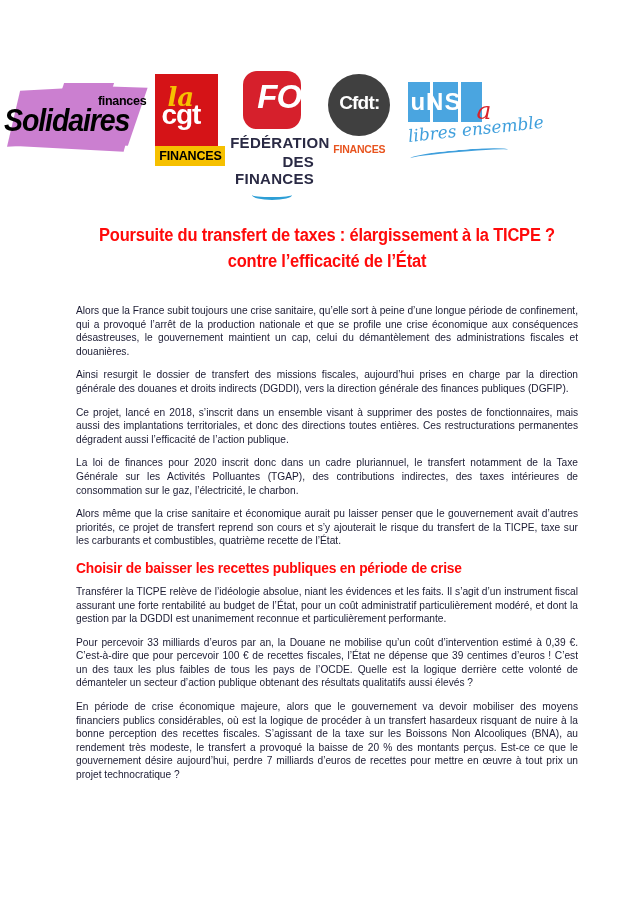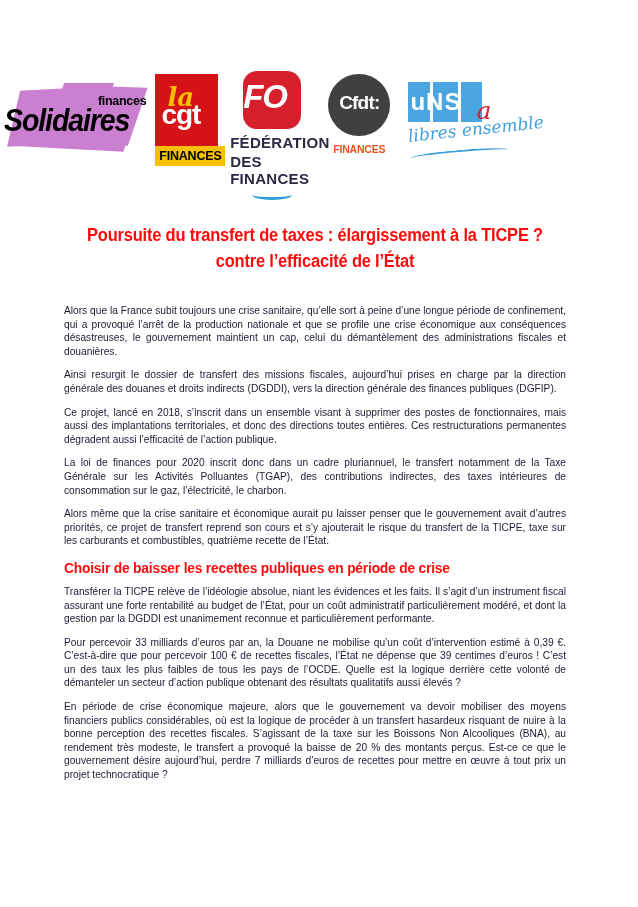--- a/index.html
+++ b/index.html
@@ -117,21 +117,21 @@
     display: flex;
     align-items: center;
     justify-content: center;
   }
 
   
   .logo-fo {
     width: 84px;
     height: 98px;
     position: relative;
-    text-align: left;
+    text-align: right;
   }
   .fo-badge {
     width: 58px; height: 58px;
     margin: 0 auto;
     background: #d6202c;
     border-radius: 14px;
     position: relative;
   }
   .fo-badge span {
     position: absolute;
@@ -242,21 +242,21 @@
     width: 98px; height: 6px;
     border-top: 2px solid #3f9fdc;
     border-radius: 50%;
     transform: rotate(-5deg);
   }
 
   
   .article {
     position: absolute;
     top: 222px;
-    left: 64px;
+    left: 76px;
     width: 502px;
   }
   .doc-title {
     color: #ff0a0a;
     text-align: center;
     font-weight: bold;
     font-size: 17.5px;
     line-height: 26px;
     letter-spacing: -0.2px;
     transform: scaleX(0.94);

